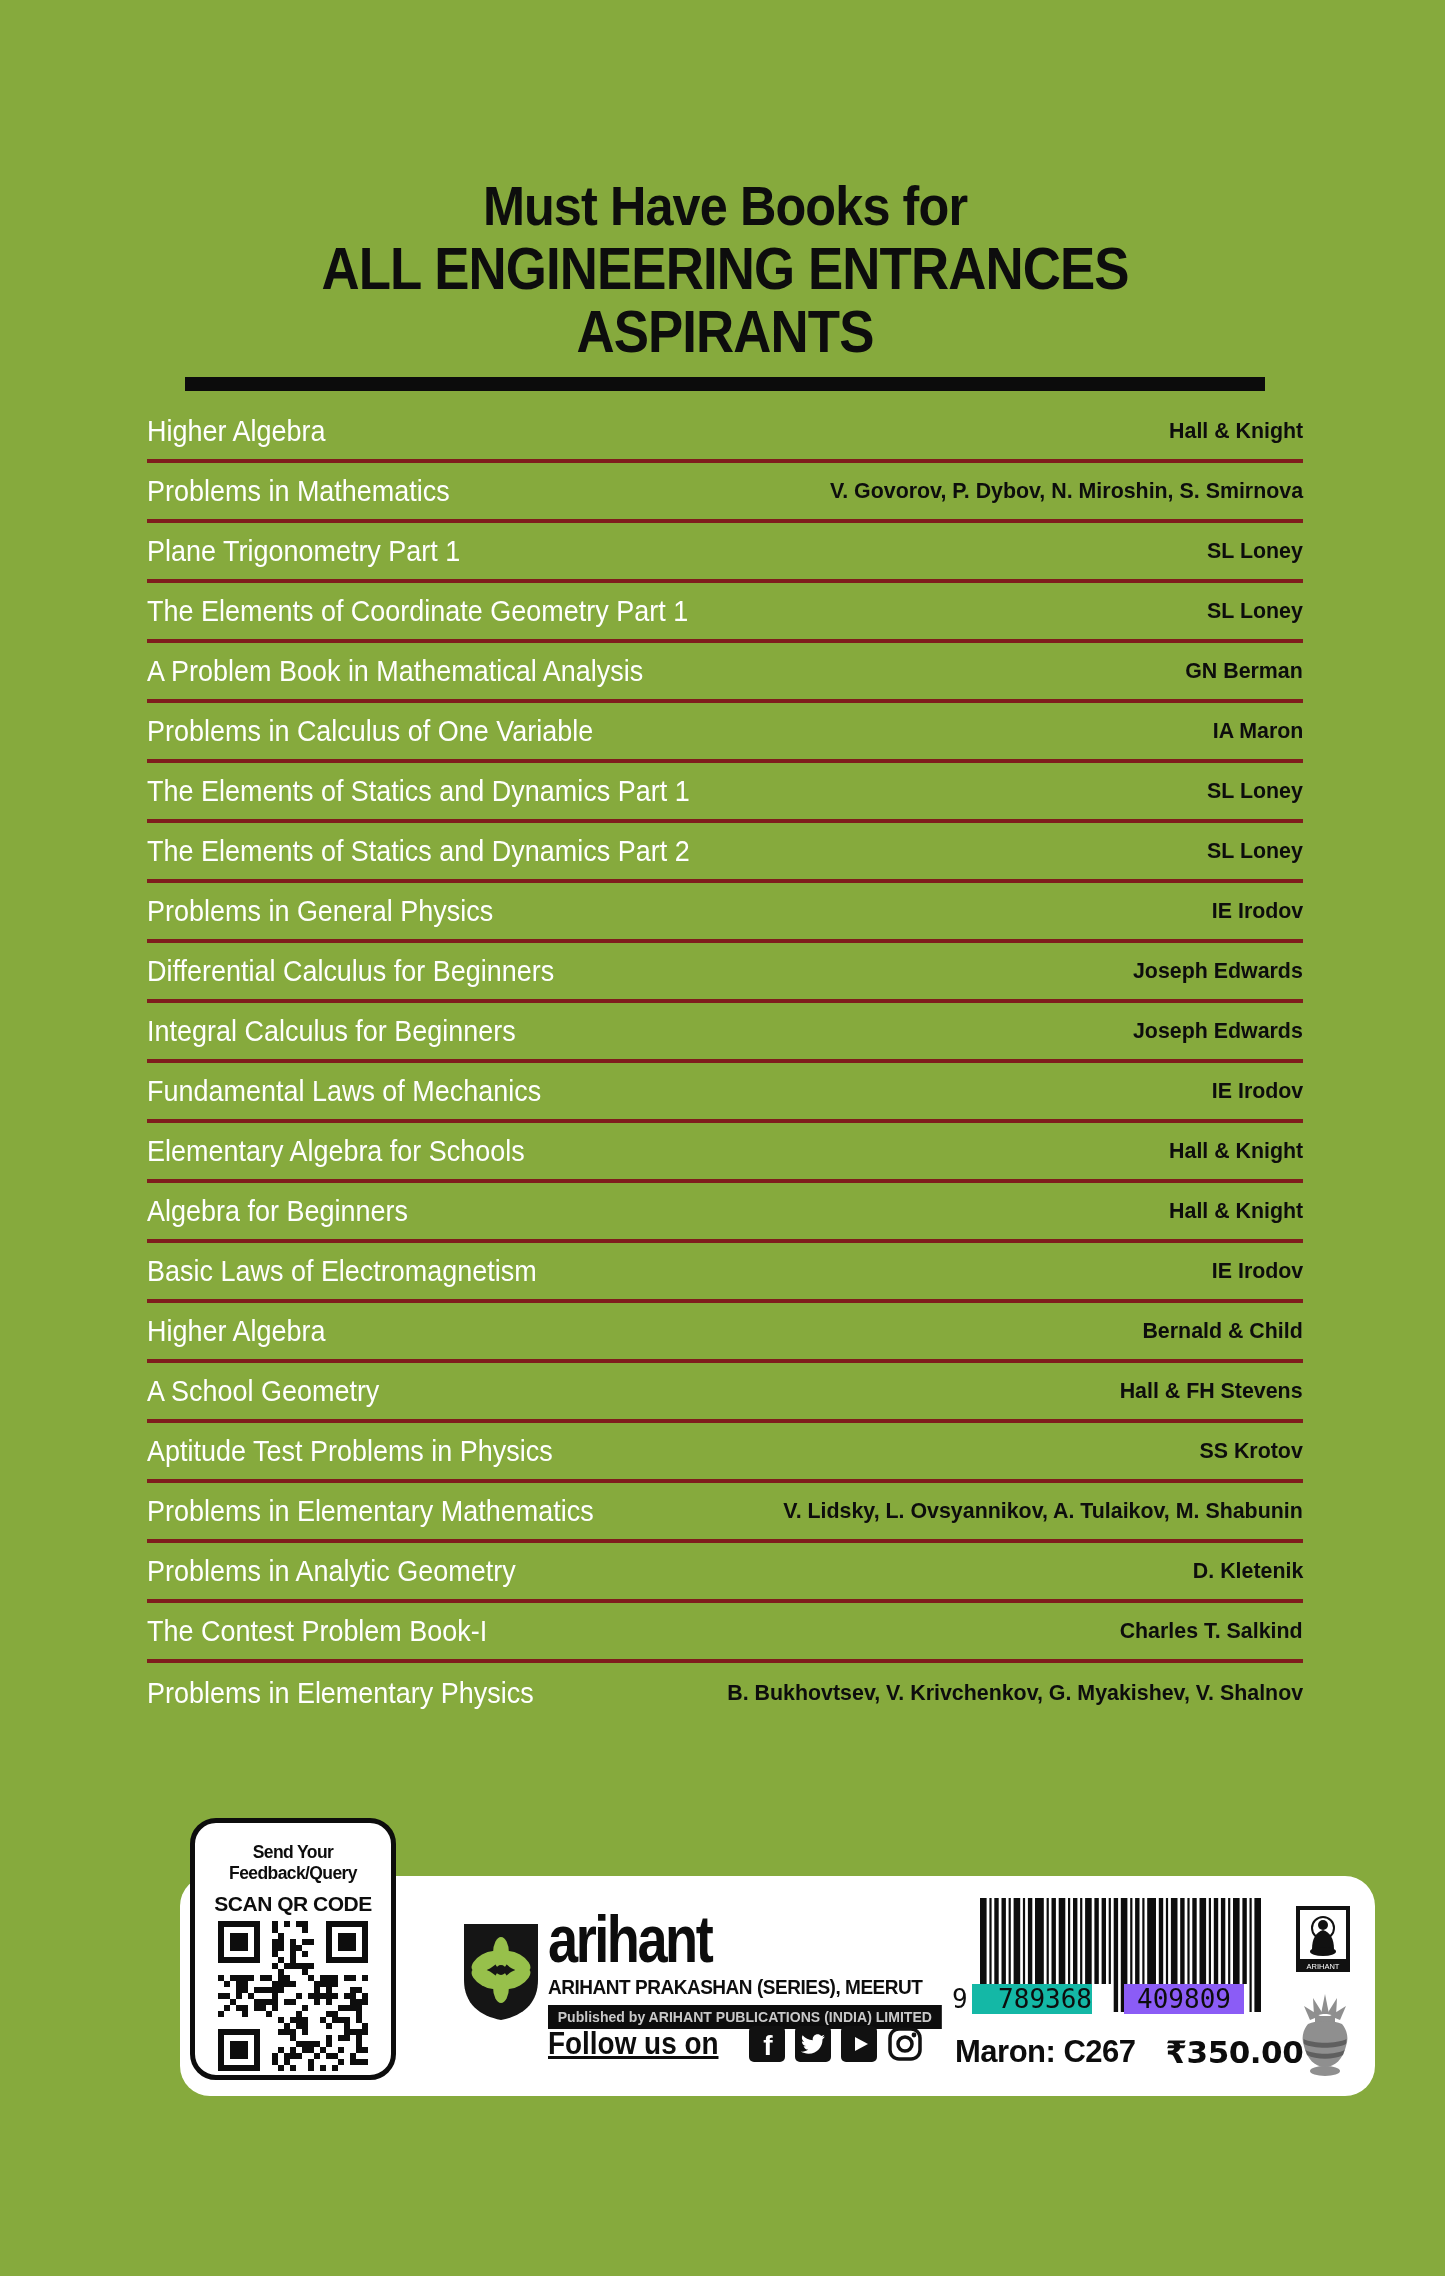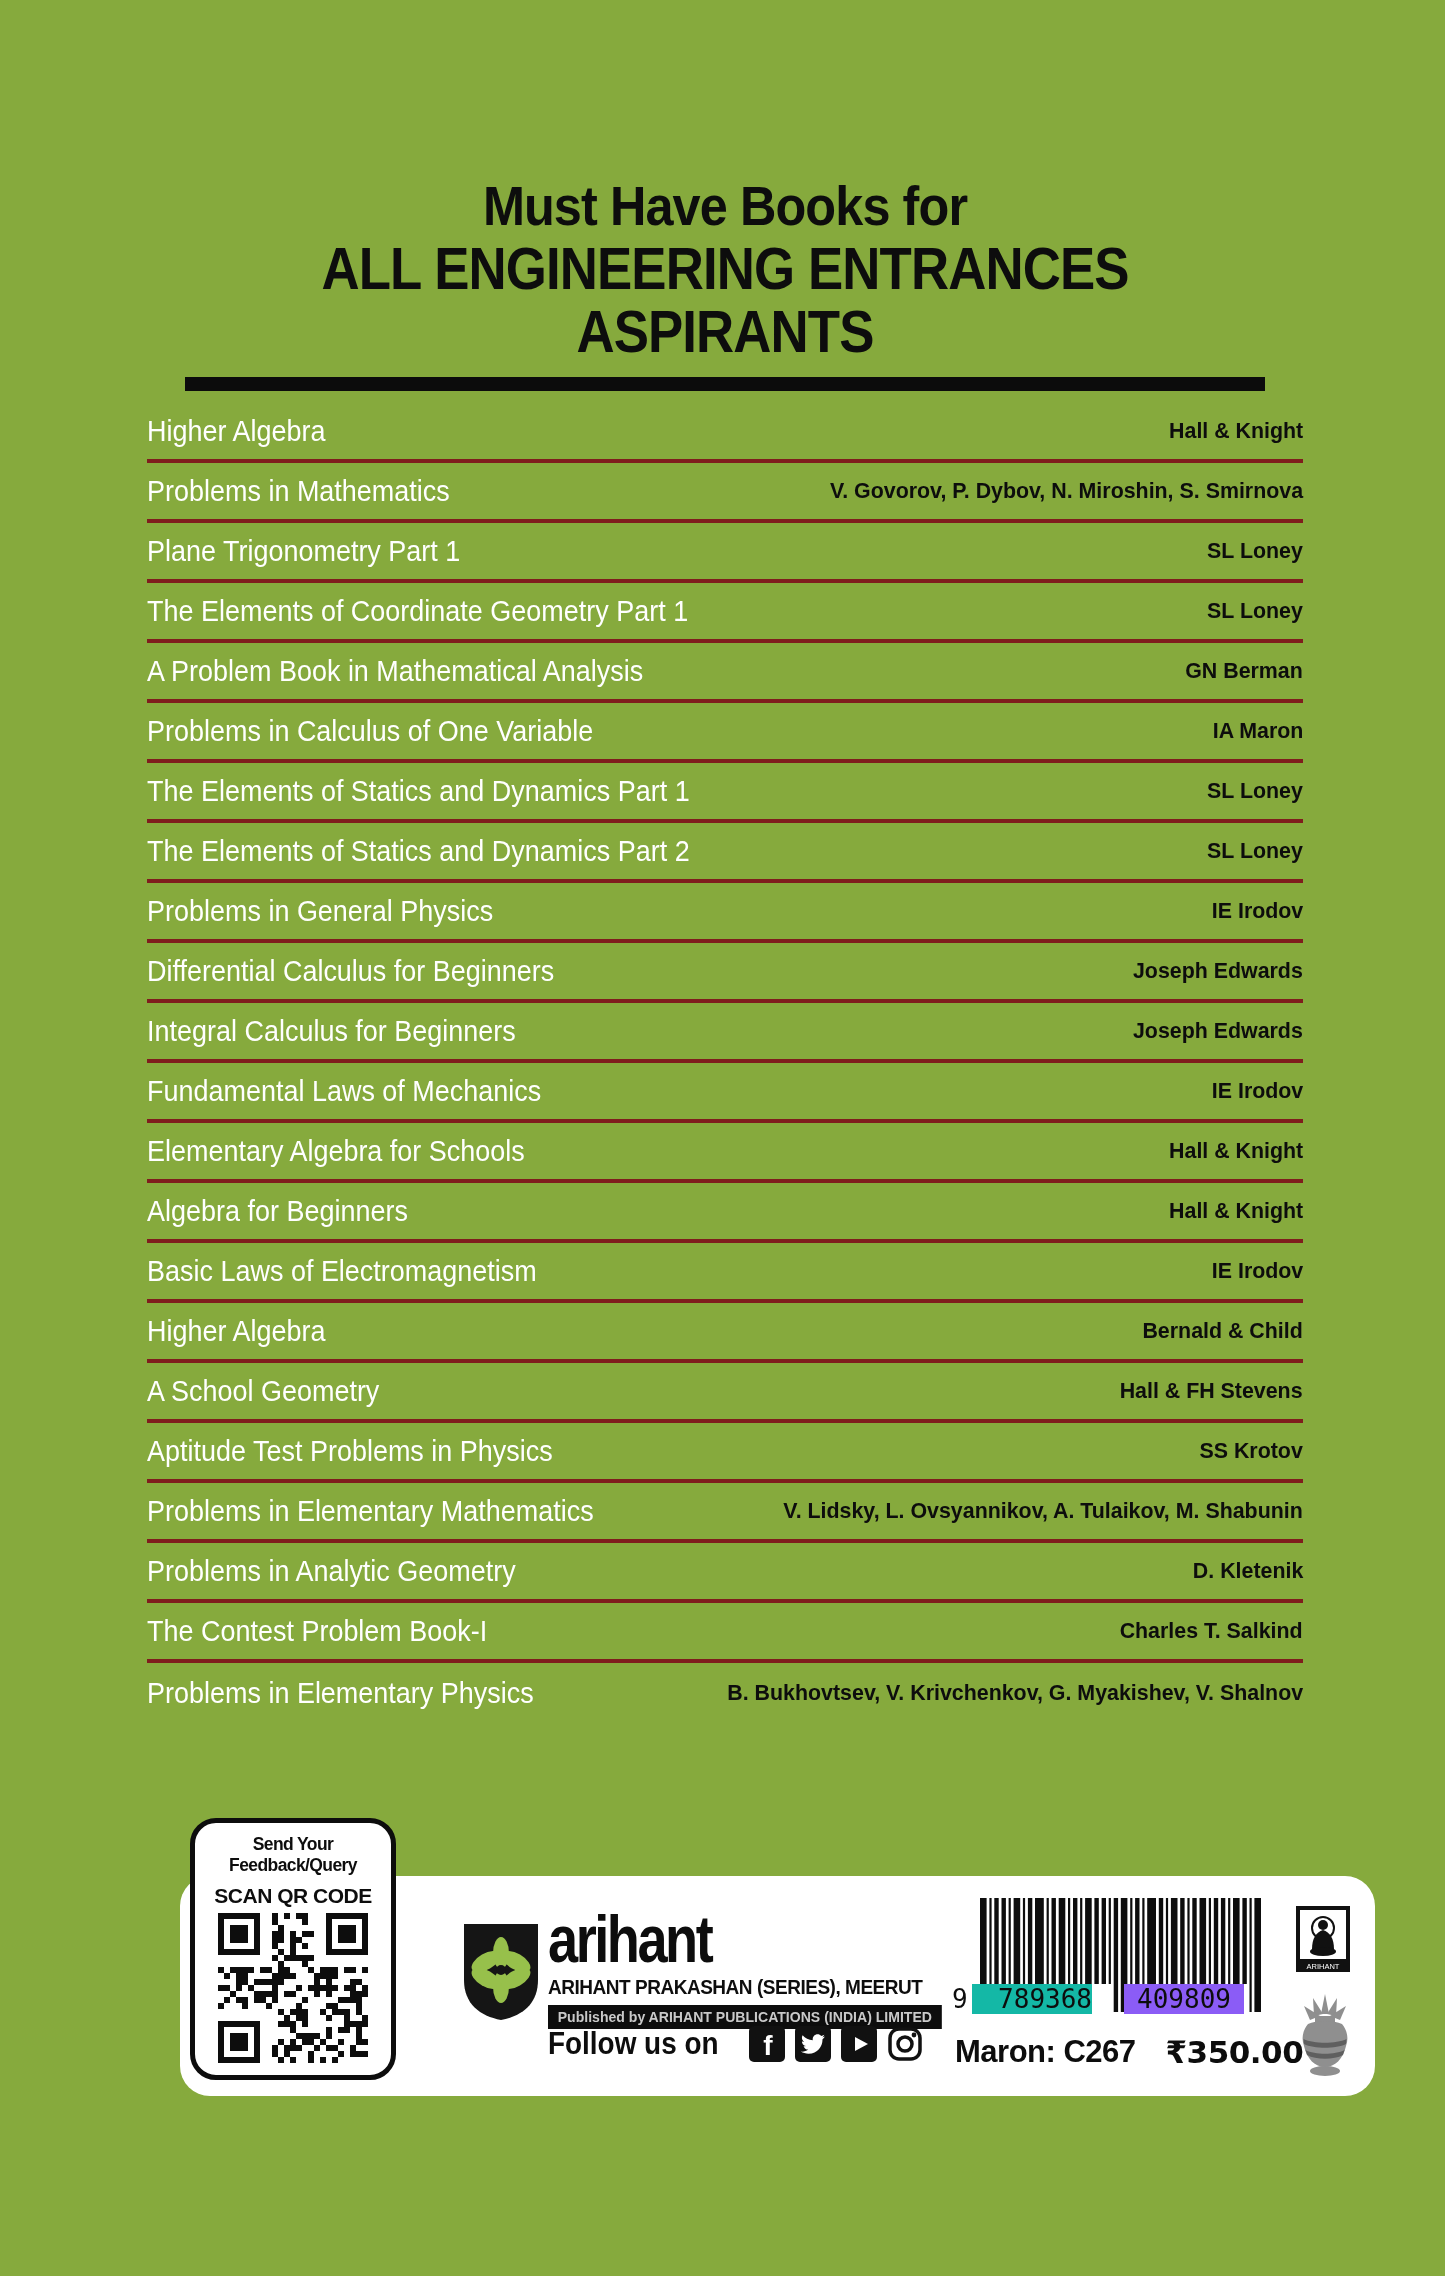--- a/index.html
+++ b/index.html
@@ -23,33 +23,33 @@
   .btitle{font-size:29px;color:#ffffff;font-weight:400;white-space:nowrap;
           transform:scaleX(.93);transform-origin:left center;}
   .bauthor{font-size:22.5px;font-weight:700;color:#0d0d0d;white-space:nowrap;
            transform:scaleX(.95);transform-origin:right center;}
   
   .panel{position:absolute;left:180px;top:1876px;width:1195px;height:220px;
          background:#ffffff;border-radius:30px;}
   
   .qrbox{position:absolute;left:190px;top:1818px;width:206px;height:262px;background:#fff;
          border:5px solid #0d0d0d;border-radius:26px;box-sizing:border-box;text-align:center;z-index:3;}
-  .qf1{font-size:17.5px;font-weight:700;letter-spacing:-.6px;margin-top:11px;}
+  .qf1{font-size:17.5px;font-weight:700;letter-spacing:-.6px;margin-top:19px;}
   .qf2{font-size:21px;font-weight:700;letter-spacing:-.5px;margin-top:8px;}
   .qrbox svg{margin-top:5px;}
   
   .shield{position:absolute;left:462px;top:1922px;z-index:2;}
   .brandtext{position:absolute;left:548px;top:1906px;z-index:2;}
   .logo{font-size:66px;font-weight:800;letter-spacing:-3px;line-height:1;
         transform:scaleX(.82);transform-origin:left;}
   .imprint{font-size:20px;font-weight:800;letter-spacing:-.5px;margin-top:4px;white-space:nowrap;
            transform:scaleX(.95);transform-origin:left;}
   .pub{display:inline-block;background:#0d0d0d;color:#c9c9c9;font-size:14.5px;font-weight:700;
        padding:4px 10px;margin-top:6px;white-space:nowrap;transform:scaleX(.97);transform-origin:left;}
-  .follow{position:absolute;left:548px;top:2026px;display:flex;align-items:center;gap:10px;z-index:2;}
+  .follow{position:absolute;left:548px;top:2026px;display:flex;align-items:center;gap:10px;z-index:2;text-decoration:underline;}
   .ftxt{font-size:31px;font-weight:800;transform:scaleX(.9);transform-origin:left;margin-right:2px;}
   
   .bcwrap{position:absolute;left:952px;top:1898px;width:340px;height:130px;z-index:2;}
   .bars{position:absolute;left:28px;top:0;}
   .bdig{position:absolute;font-family:"DejaVu Sans Mono",monospace;font-size:26px;color:#0d0d0d;top:86px;}
   .d9{left:0;}
   .dg1{left:20px;width:120px;text-align:right;background:#14b8a6;}
   .dg2{left:172px;width:120px;text-align:center;background:#8b5cf6;}
   .codeline{position:absolute;left:955px;top:2034px;display:flex;gap:30px;z-index:2;
             font-size:31px;font-weight:800;letter-spacing:-.5px;}

